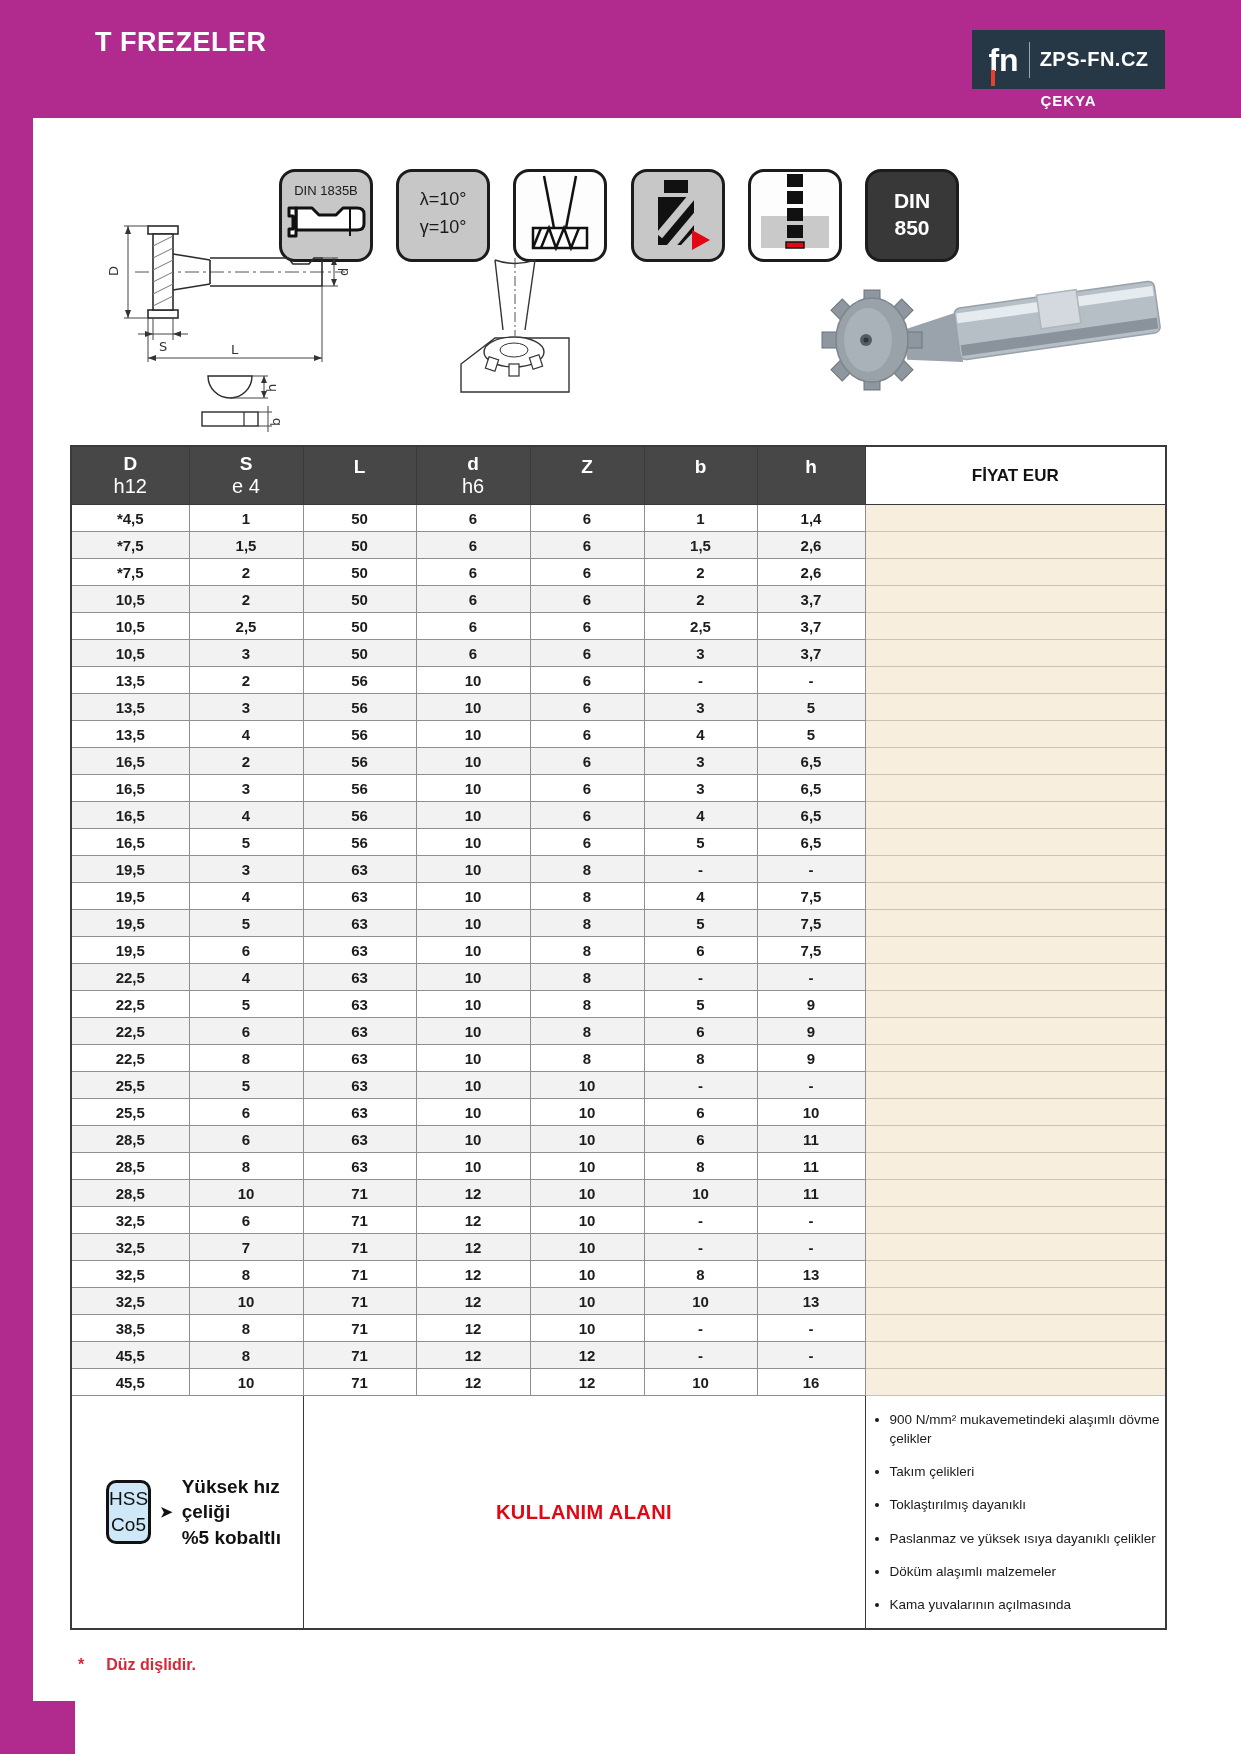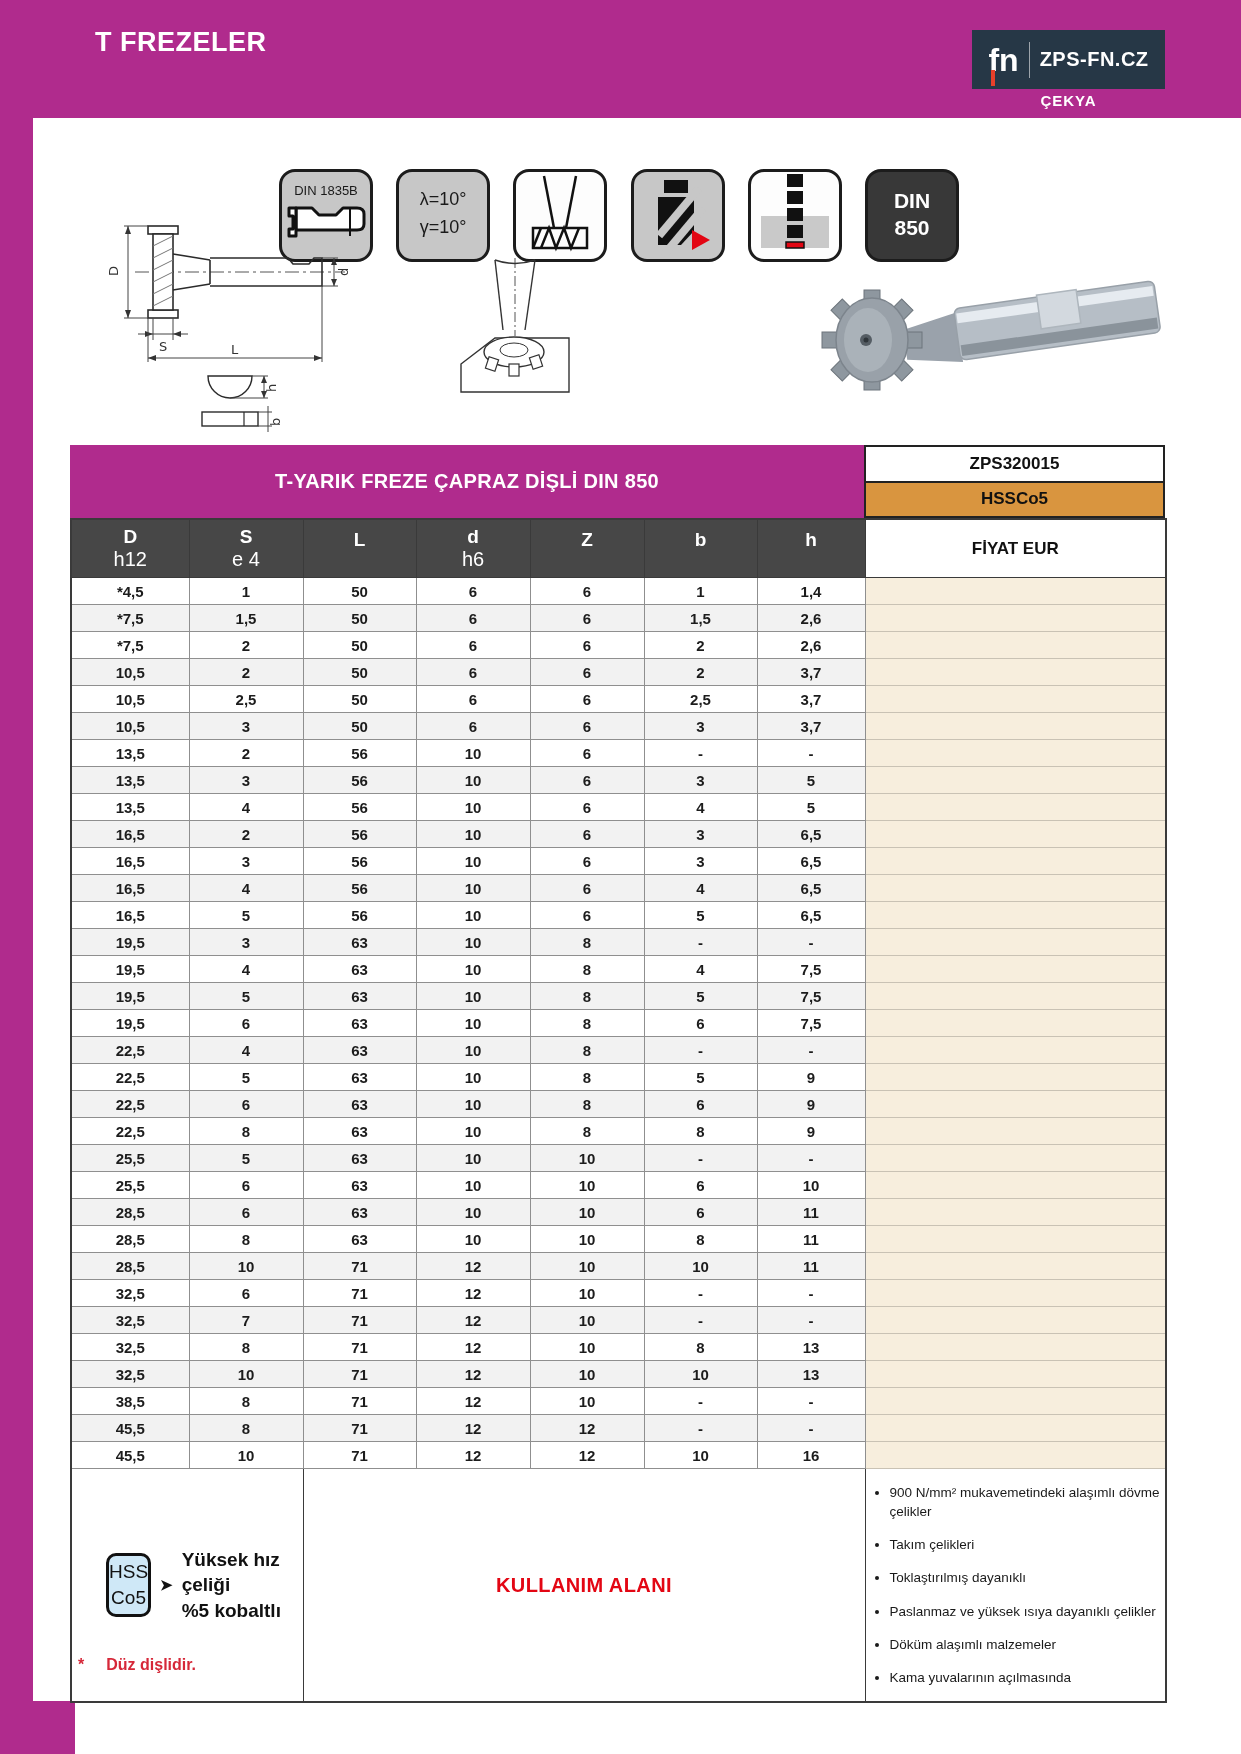--- a/index.html
+++ b/index.html
@@ -220,27 +220,20 @@
       <rect x="54" y="42" width="16" height="20" transform="rotate(270 62 92)"></rect>
       <rect x="54" y="42" width="16" height="20" transform="rotate(315 62 92)"></rect>
     </g>
     <ellipse cx="62" cy="92" rx="36" ry="42" fill="#99a1a9" stroke="#7c848c" stroke-width="1.5"></ellipse>
     <ellipse cx="58" cy="92" rx="24" ry="32" fill="#aab2b9"></ellipse>
     <circle cx="56" cy="92" r="6" fill="#555d64"></circle>
     <circle cx="56" cy="92" r="2.5" fill="#2f353a"></circle>
   </svg>
 
   <div class="table-wrap">
-    <div class="header-band">
-      <div class="band-title">T-YARIK FREZE ÇAPRAZ DİŞLİ DIN 850</div>
-      <div class="band-right">
-        <div class="band-code">ZPS320015</div>
-        <div class="band-material">HSSCo5</div>
-      </div>
-    </div>
     <table class="spec">
       <colgroup>
         <col style="width:118px">
           <col style="width:114px">
           <col style="width:113px">
           <col style="width:114px">
         <col style="width:114px">
           <col style="width:113px">
           <col style="width:108px">
           <col style="width:301px">

